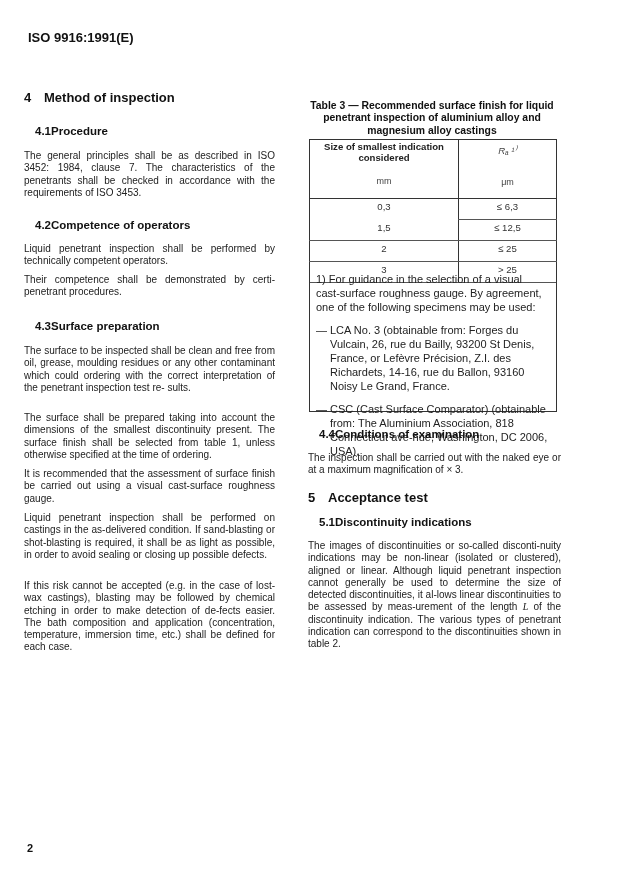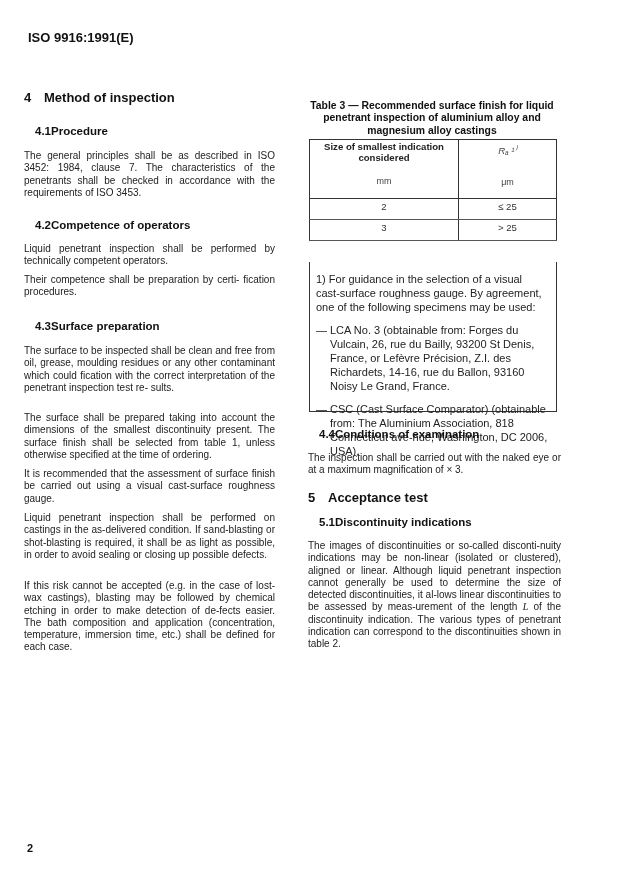--- a/index.html
+++ b/index.html
@@ -64,44 +64,52 @@
 
 <div class="abs h2 left" style="top:125px;">
   <span class="num">4.1</span><span>Procedure</span>
 </div>
 <div class="abs para left" style="top:150px;">The general principles shall be as described in ISO 3452: 1984, clause 7. The characteristics of the penetrants shall be checked in accordance with the requirements of ISO 3453.</div>
 
 <div class="abs h2 left" style="top:219px;">
   <span class="num">4.2</span><span>Competence of operators</span>
 </div>
 <div class="abs para left" style="top:243px;">Liquid penetrant inspection shall be performed by technically competent operators.</div>
-<div class="abs para left" style="top:274px;">Their competence shall be preparation by certi- fication procedures.</div>
+<div class="abs para left" style="top:274px;">Their competence shall be demonstrated by certi- penetrant procedures.</div>
 
 <div class="abs h2 left" style="top:320px;">
   <span class="num">4.3</span><span>Surface preparation</span>
 </div>
-<div class="abs para left" style="top:345px;">The surface to be inspected shall be clean and free from oil, grease, moulding residues or any other contaminant which could fication with the correct interpretation of the penetrant inspection test re- sults.</div>
+<div class="abs para left" style="top:345px;">The surface to be inspected shall be clean and free from oil, grease, moulding residues or any other contaminant which could ordering with the correct interpretation of the penetrant inspection test re- sults.</div>
 <div class="abs para left" style="top:412px;">The surface shall be prepared taking into account the dimensions of the smallest discontinuity present. The surface finish shall be selected from table 1, unless otherwise specified at the time of ordering.</div>
 <div class="abs para left" style="top:468px;">It is recommended that the assessment of surface finish be carried out using a visual cast-surface roughness gauge.</div>
 <div class="abs para left" style="top:512px;">Liquid penetrant inspection shall be performed on castings in the as-delivered condition. If sand-blasting or shot-blasting is required, it shall be as light as possible, in order to avoid sealing or closing up possible defects.</div>
 <div class="abs para left" style="top:580px;">If this risk cannot be accepted (e.g. in the case of lost-wax castings), blasting may be followed by chemical etching in order to make detection of de-fects easier. The bath composition and application (concentration, temperature, immersion time, etc.) shall be defined for each case.</div>
 
 <div class="abs table-caption">Table 3 — Recommended surface finish for liquid penetrant inspection of aluminium alloy and magnesium alloy castings</div>
 
 <table class="abs tbl">
   <tbody>
       <tr class="hdr">
     <td class="c1" style="width:148px;">
       <span>Size of smallest indication considered</span>
       <span class="unit">mm</span>
     </td>
     <td class="c2">
       <span>Rₐ ¹⁾</span>
       <span class="unit">μm</span>
     </td>
+  </tr>
+  <tr class="row lined-right">
+    <td class="c1">0,3</td>
+    <td class="c2">≤ 6,3</td>
+  </tr>
+  <tr class="row lined">
+    <td class="c1">1,5</td>
+    <td class="c2">≤ 12,5</td>
   </tr>
   <tr class="row lined">
     <td class="c1">2</td>
     <td class="c2">≤ 25</td>
   </tr>
   <tr class="row lined">
     <td class="c1">3</td>
     <td class="c2">&gt; 25</td>
   </tr>
 </tbody>

